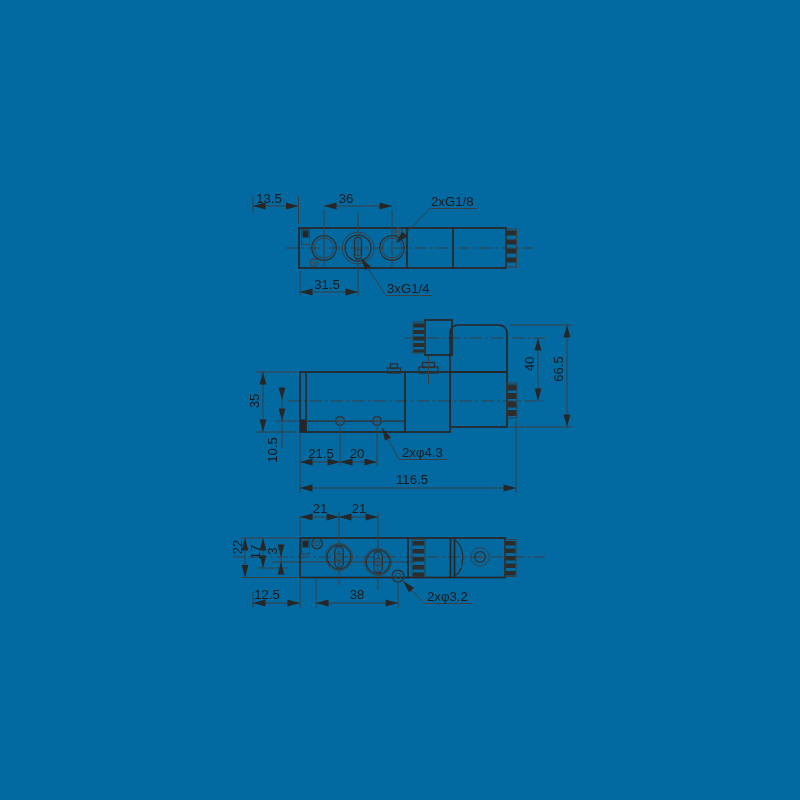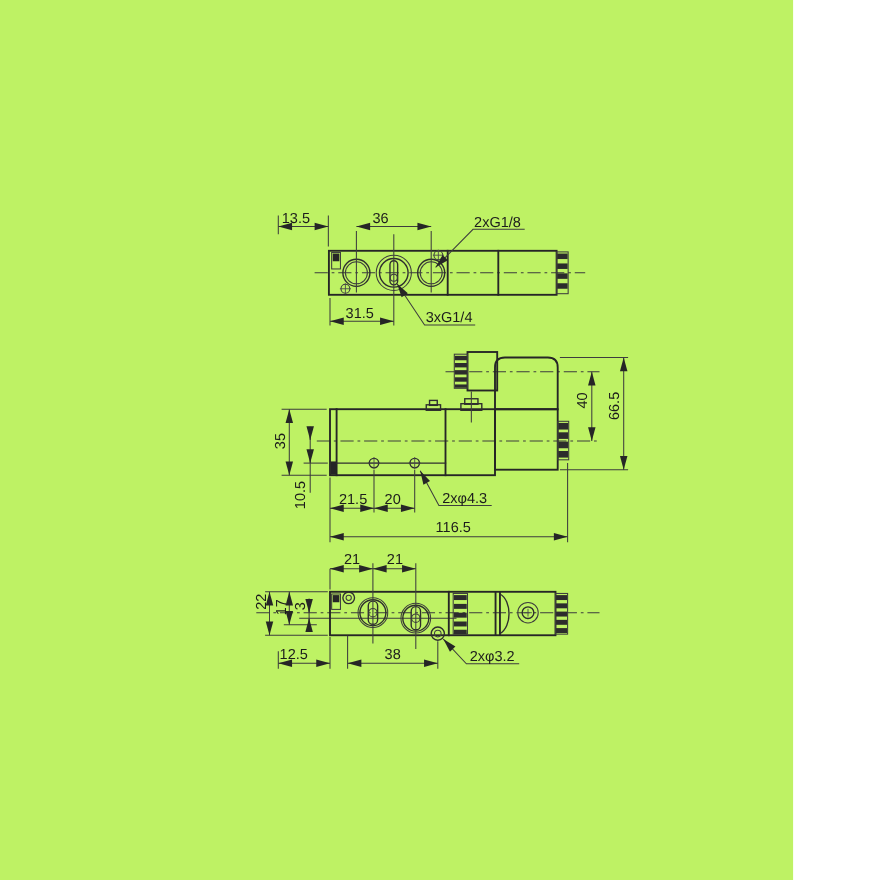--- a/index.html
+++ b/index.html
@@ -1,16 +1,16 @@
 <!DOCTYPE html>
 <html><head>
 <meta charset="utf-8">
 <style>
   html,body{margin:0;padding:0;background:#ffffff;}
-  .stage{position:relative;width:721px;height:800px;background:#bef264;overflow:hidden;}
+  .stage{position:relative;width:800px;height:800px;background:#0369a1;overflow:hidden;}
   svg{display:block;}
   .s-main{stroke:#262626;stroke-width:1.7;fill:none;stroke-linecap:square;}
   .s-med{stroke:#2e2e2e;stroke-width:1.25;fill:none;stroke-linecap:square;}
   .s-thin{stroke:#3d3d3d;stroke-width:0.95;fill:none;stroke-linecap:butt;}
   .s-hair{stroke:#4a4a4a;stroke-width:0.8;fill:none;}
   .cl{stroke:#3d3d3d;stroke-width:0.95;fill:none;stroke-dasharray:12 3.5 2.5 3.5;}
   .fill-dark{fill:#262626;stroke:none;}
   .bar{fill:#2c2c2c;stroke:none;}
   text{font-family:"Liberation Sans", sans-serif;font-size:13.2px;fill:#1c1c1c;}
   .tmid{text-anchor:middle;}

